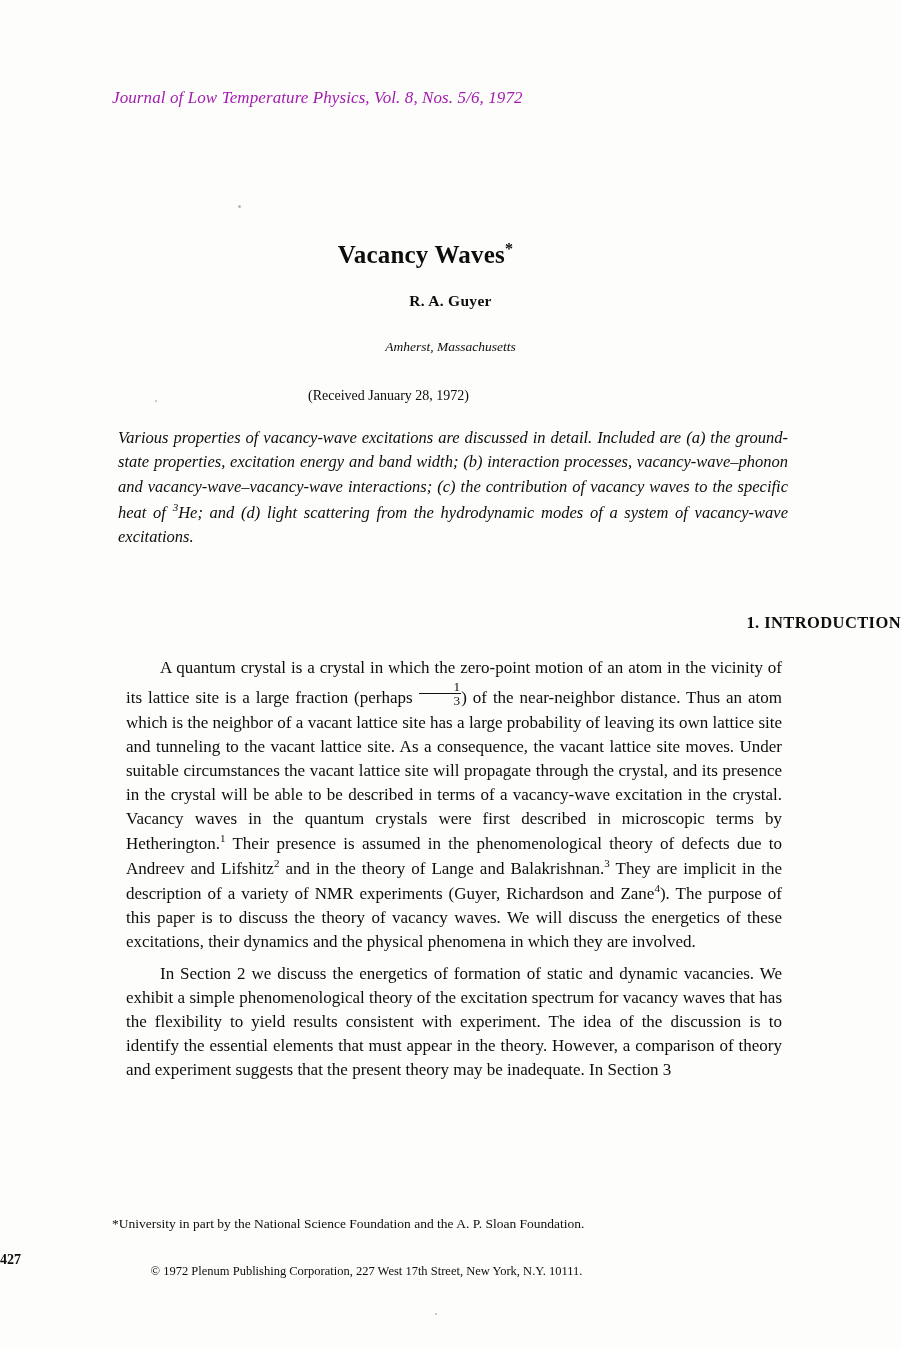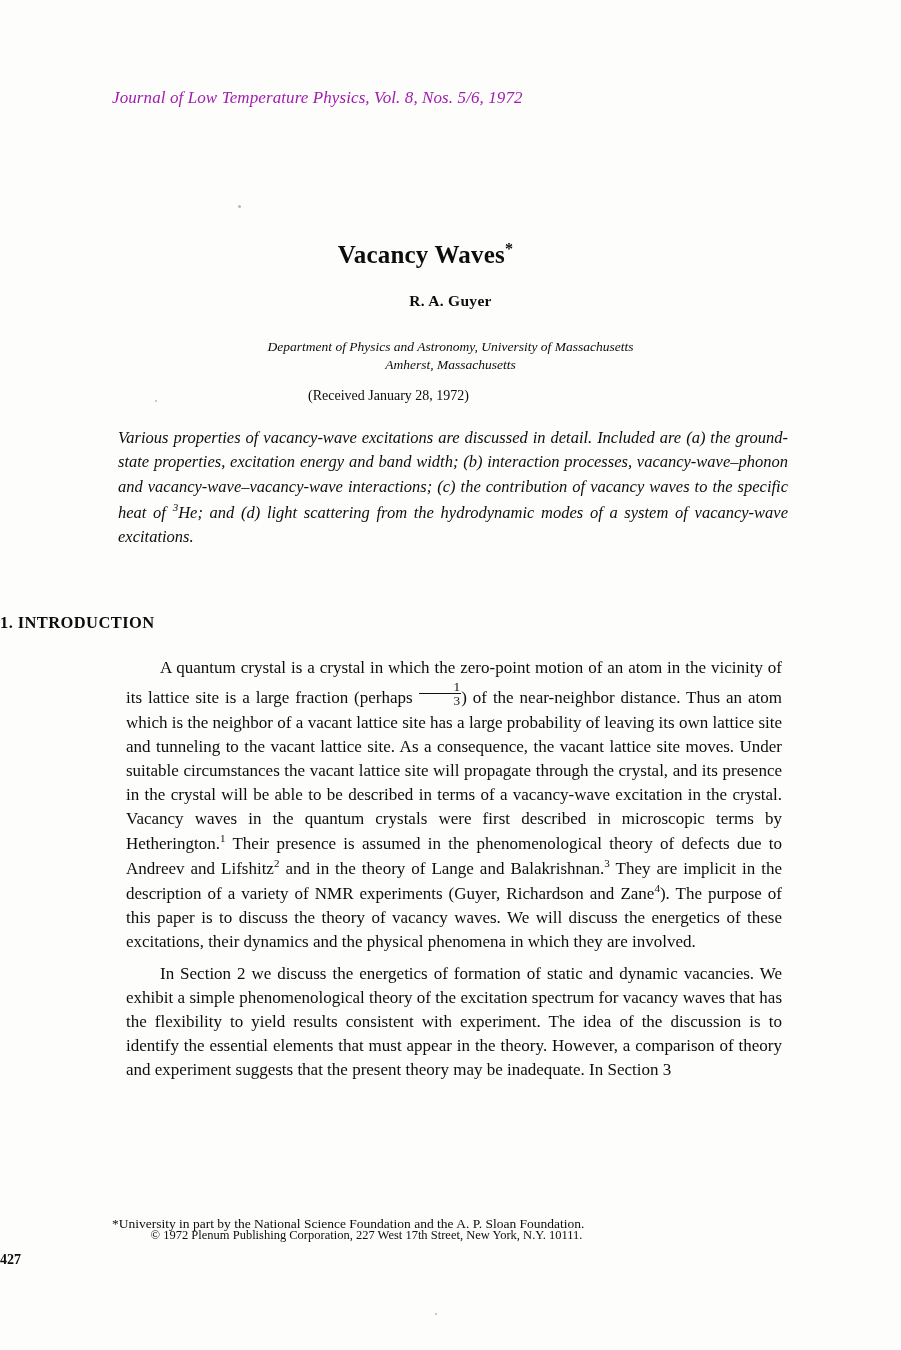--- a/index.html
+++ b/index.html
@@ -86,21 +86,21 @@
   .abstract sup {
     font-style: italic;
     font-size: 11px;
     vertical-align: super;
   }
   .section-heading {
     position: absolute;
     left: 0;
     top: 613px;
     width: 901px;
-    text-align: left;
+    text-align: right;
     font-size: 16.5px;
     font-weight: bold;
     letter-spacing: 0.4px;
   }
   .body-text {
     position: absolute;
     left: 118px;
     top: 648px;
     width: 672px;
     font-size: 17px;
@@ -144,21 +144,21 @@
     left: 0;
     top: 1252px;
     width: 867px;
     text-align: left;
     font-size: 14px;
     font-weight: bold;
   }
   .copyright {
     position: absolute;
     left: 0;
-    top: 1228px;
+    top: 1264px;
     width: 733px;
     text-align: center;
     font-size: 12.5px;
   }
   .speck {
     position: absolute;
     background: #b9b9b2;
     width: 3px;
     height: 3px;
     border-radius: 50%;
@@ -175,21 +175,20 @@
 
   <div class="journal-line">Journal of Low Temperature Physics, Vol. 8, Nos. 5/6, 1972</div>
 
   <div class="title">
     <span>Vacancy Waves</span><sup>*</sup>
   </div>
 
   <div class="author">R. A. Guyer</div>
 
   <div class="affiliation">
-    <div>Department of Physics and Astronomy, University of Massachusetts</div>
     <div>Amherst, Massachusetts</div>
   </div>
 
   <div class="received">(Received January 28, 1972)</div>
 
   <div class="abstract">
     <span>Various properties of vacancy-wave excitations are discussed in detail. Included are (a) the ground-state properties, excitation energy and band width; (b) interaction processes, vacancy-wave–phonon and vacancy-wave–vacancy-wave interactions; (c) the contribution of vacancy waves to the specific heat of </span><sup>3</sup><span>He</span><span>; and (d) light scattering from the hydrodynamic modes of a system of vacancy-wave excitations.</span>
   </div>
 
   <div class="section-heading">1. INTRODUCTION</div>

